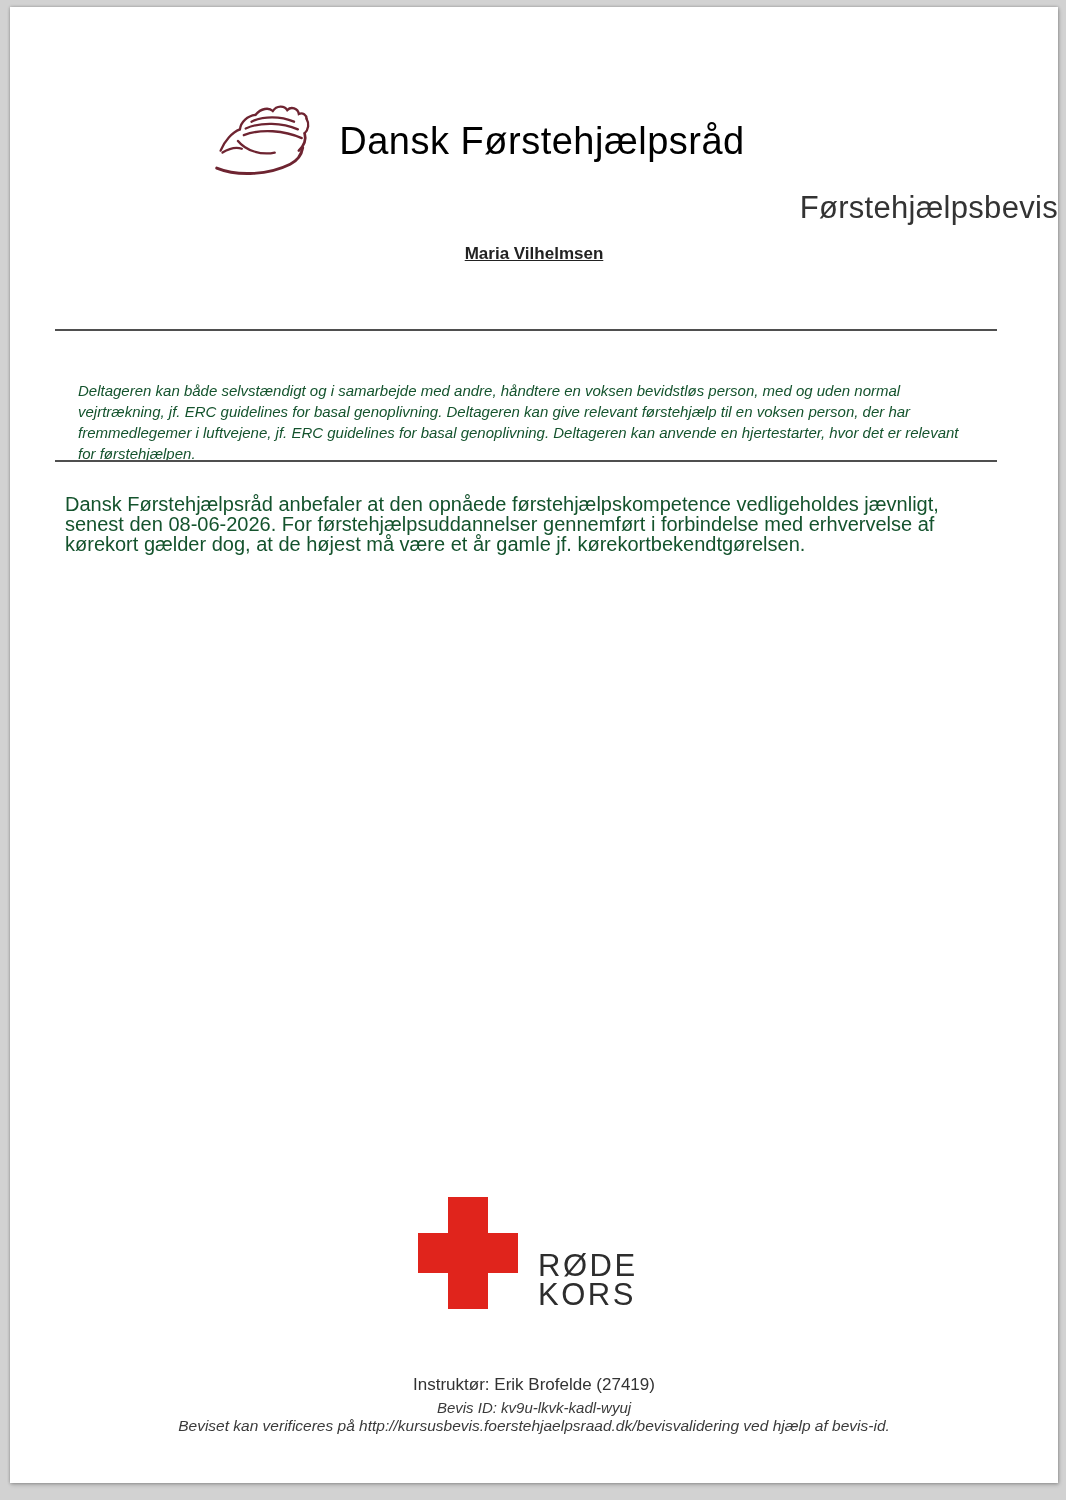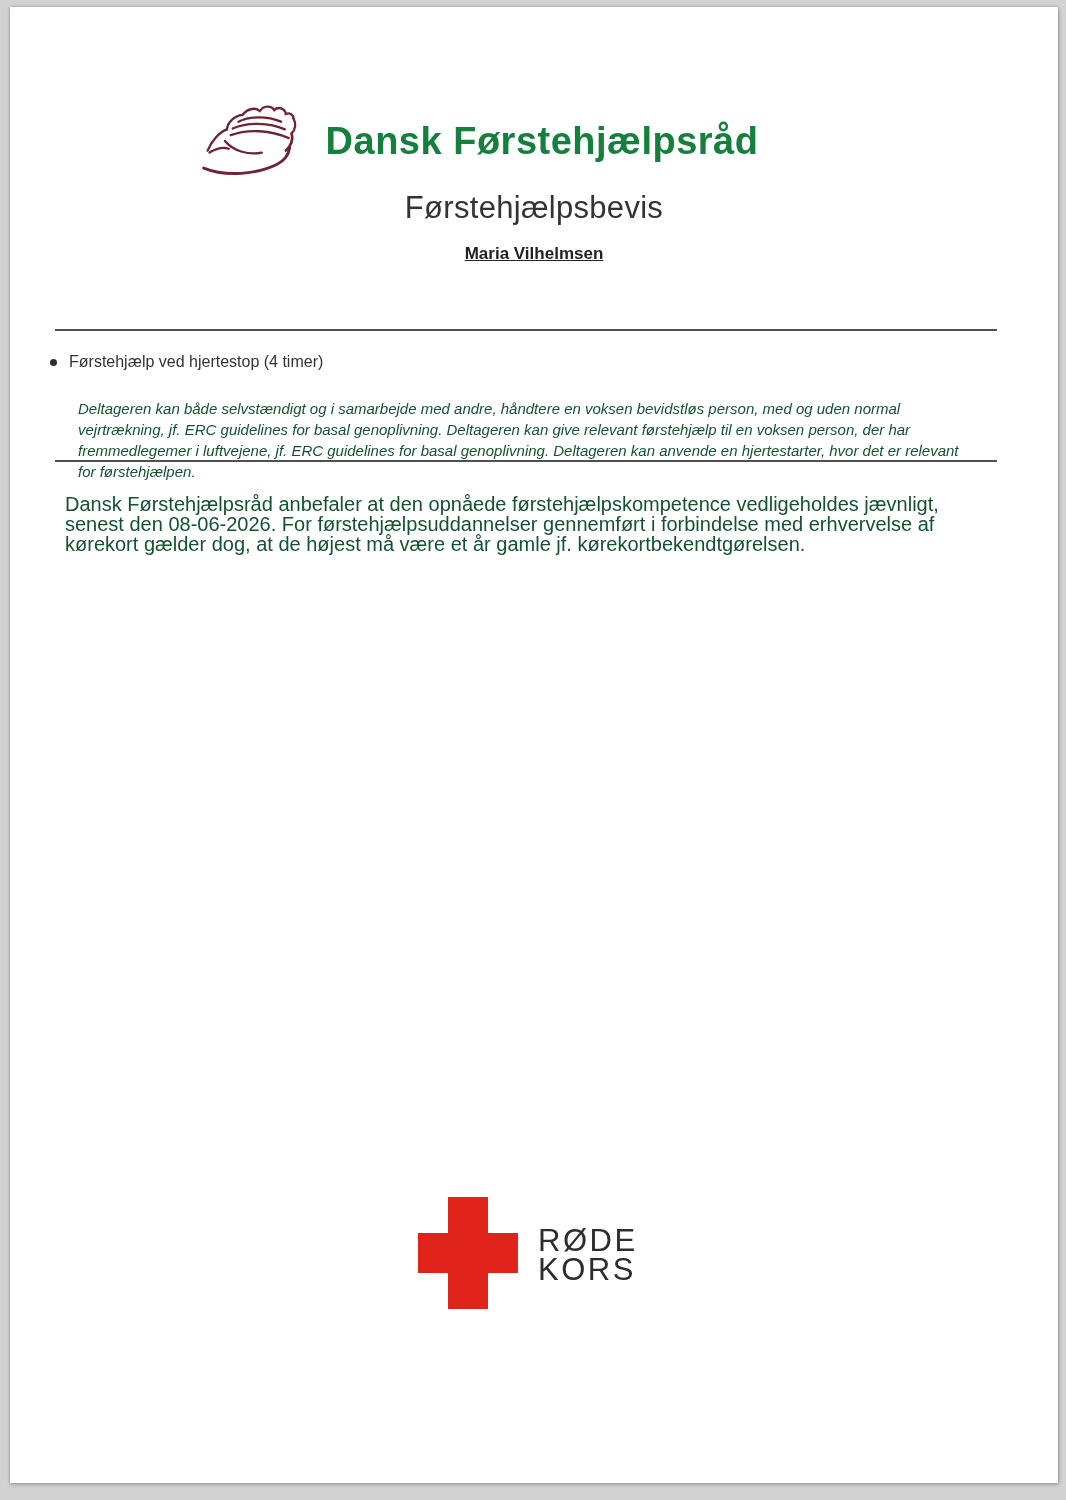--- a/index.html
+++ b/index.html
@@ -15,25 +15,25 @@
     box-shadow:0 0 3px rgba(0,0,0,.28), 1px 2px 4px rgba(0,0,0,.18);
   }
   
   .logo-row{
     position:absolute;top:95px;left:0;right:0;
     display:flex;justify-content:center;align-items:center;gap:16px;
     transform:translateX(-57px);
   }
   .hands-icon{width:114px;height:78px;flex:0 0 auto;}
   .org-name{
-    font-size:38px;color:#15803d;letter-spacing:.5px;font-weight:700;
+    font-size:38px;color:#000000;letter-spacing:.5px;font-weight:400;
     white-space:nowrap;
   }
   .page-title{
-    position:absolute;top:183px;left:0;right:0;text-align:center;
+    position:absolute;top:183px;left:0;right:0;text-align:right;
     font-size:31px;color:#333;font-weight:400;letter-spacing:.3px;
   }
   .recipient{
     position:absolute;top:237px;left:0;right:0;text-align:center;
     font-size:17px;font-weight:bold;color:#222;text-decoration:underline;
   }
   .intro{
     position:absolute;top:271px;left:55px;width:932px;
     font-size:15.5px;line-height:19.5px;color:#3a3a3a;
   }
@@ -56,21 +56,21 @@
     margin:27px 0 0 28px;width:900px;
     font-style:italic;font-size:15px;line-height:21px;color:#14532d;
   }
   .recommendation{
     position:absolute;top:467px;left:55px;width:932px;
     font-size:20px;line-height:20px;color:#14532d;
   }
   
   .redcross{
     position:absolute;top:1190px;left:408px;
-    display:flex;align-items:flex-start;
+    display:flex;align-items:flex-end;
   }
   .cross-icon{width:100px;height:112px;flex:0 0 auto;}
   .rk-text{
     margin-left:20px;padding-top:29px;
     font-size:31px;line-height:29px;letter-spacing:2.5px;
     color:#2d2d2d;font-weight:500;
   }
   
   .footer{
     position:absolute;top:1368px;left:0;right:0;text-align:center;color:#3a3a3a;
@@ -102,35 +102,36 @@
   </div>
 
   <div class="page-title">Førstehjælpsbevis</div>
 
   <div class="recipient">Maria Vilhelmsen</div>
 
 
   <div class="rule rule-1"></div>
 
   <div class="course">
-    <div class="course-head">
-      <span class="bullet-dot"></span>
-      <span class="course-title">Førstehjælp ved hjertestop (4 timer)</span>
-    </div>
     <p class="course-desc">Deltageren kan både selvstændigt og i samarbejde med andre, håndtere en voksen bevidstløs person, med og uden normal vejrtrækning, jf. ERC guidelines for basal genoplivning. Deltageren kan give relevant førstehjælp til en voksen person, der har fremmedlegemer i luftvejene, jf. ERC guidelines for basal genoplivning. Deltageren kan anvende en hjertestarter, hvor det er relevant for førstehjælpen.</p>
   </div>
 
   <div class="rule rule-2"></div>
 
   <p class="recommendation">Dansk Førstehjælpsråd anbefaler at den opnåede førstehjælpskompetence vedligeholdes jævnligt, senest den 08-06-2026. For førstehjælpsuddannelser gennemført i forbindelse med erhvervelse af kørekort gælder dog, at de højest må være et år gamle jf. kørekortbekendtgørelsen.</p>
 
   <div class="redcross">
     <svg class="cross-icon" viewBox="0 0 100 112">
       <path d="M30,0 H70 V36 H100 V76 H70 V112 H30 V76 H0 V36 H30 Z" fill="#e0241c"></path>
     </svg>
     <div class="rk-text">
       <div>RØDE</div>
       <div>KORS</div>
     </div>
   </div>
 
+  <div class="footer">
+    <div class="footer-instructor">Instruktør: Erik Brofelde (27419)</div>
+    <div class="footer-id">Bevis ID: kv9u-lkvk-kadl-wyuj</div>
+    <div class="footer-verify">Beviset kan verificeres på http://kursusbevis.foerstehjaelpsraad.dk/bevisvalidering ved hjælp af bevis-id.</div>
+  </div>
 
 </div>
 
 </body></html>

